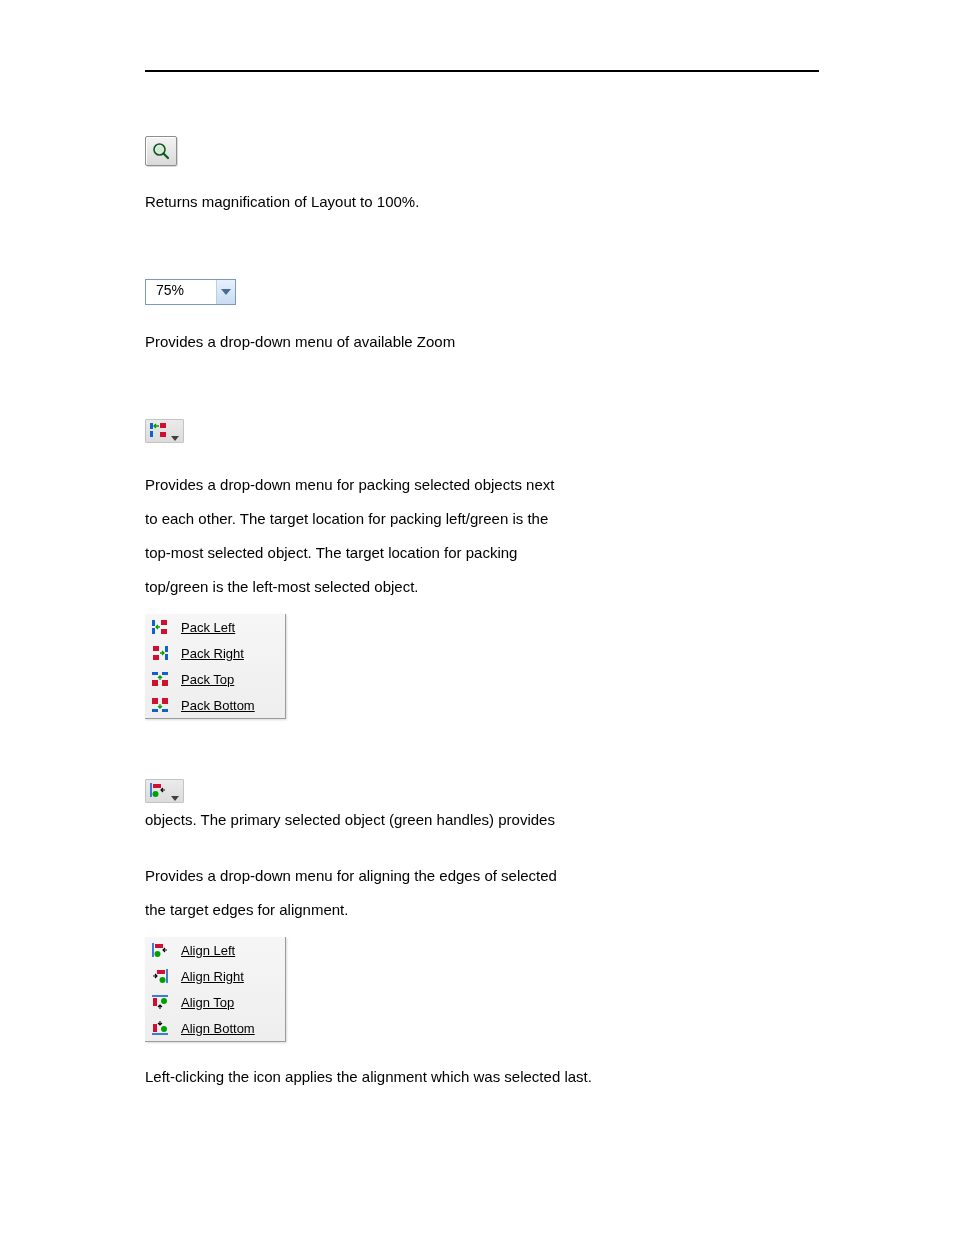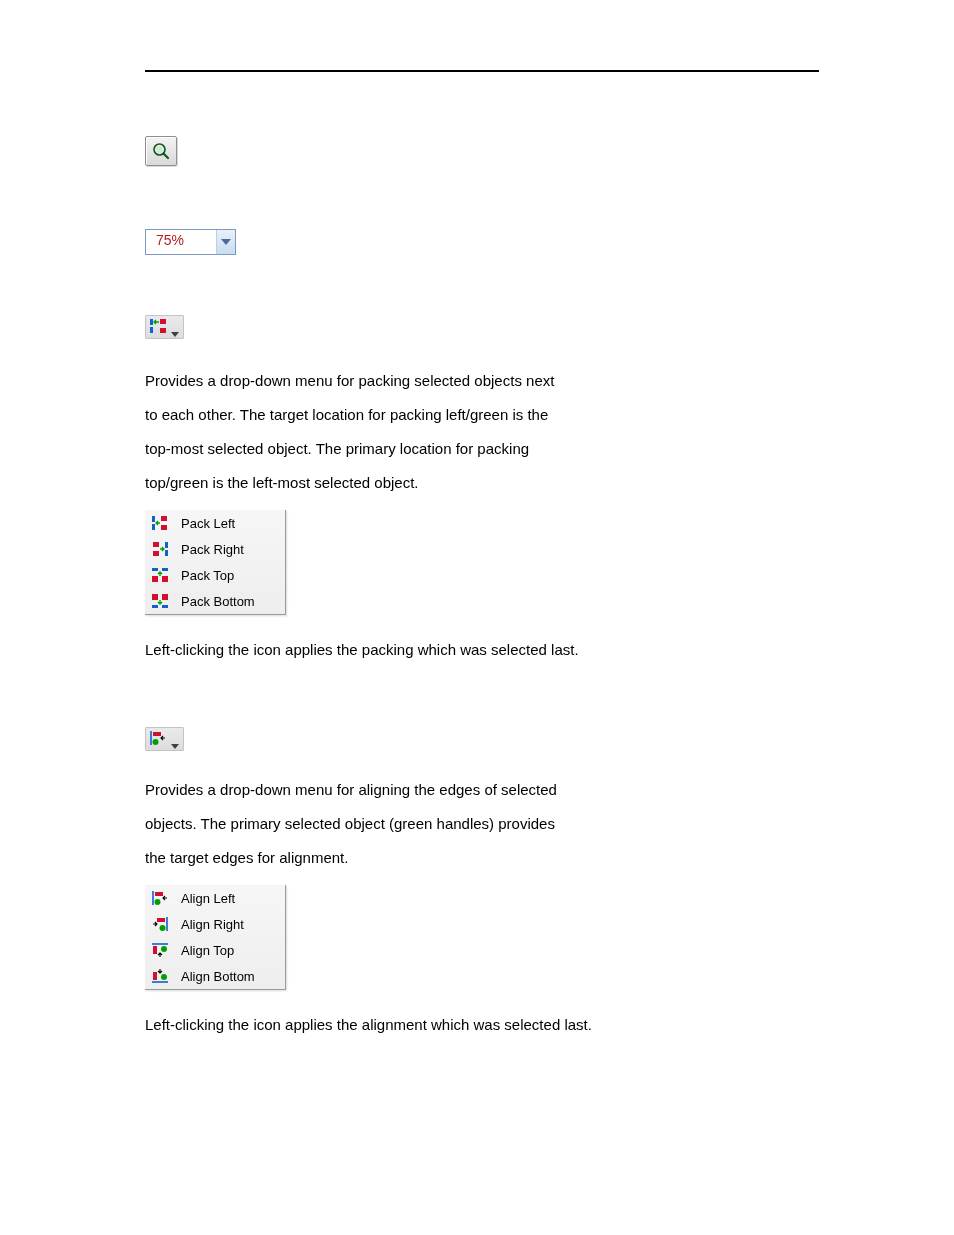--- a/index.html
+++ b/index.html
@@ -44,21 +44,21 @@
     display:inline-flex;
     align-items:stretch;
     height:26px;
     border:1px solid #7a9ac0;
     background:#fff;
     box-sizing:border-box;
   }
   .zoom-dd .val{
     padding:2px 12px 0 10px;
     font-size:14px;
-    color:#b91c1c;
+    color:#000000;
     font-family:Tahoma,Arial,sans-serif;
     min-width:48px;
   }
   .zoom-dd .arrow{
     width:18px;
     background:linear-gradient(#e8f0fb,#c9dcf2);
     border-left:1px solid #b7cfe8;
     display:flex;
     align-items:center;
     justify-content:center;
@@ -89,20 +89,21 @@
     background:linear-gradient(#f6f6f6,#eeeeee);
     box-shadow:1px 1px 2px rgba(0,0,0,0.15);
     font-family:Tahoma,Arial,sans-serif;
     font-size:13px;
     margin:10px 0 18px 0;
   }
   .menu .row{
     display:flex;
     align-items:center;
     height:26px;
+    text-decoration:underline;
   }
   .menu .ic{
     width:30px;
     display:flex;
     align-items:center;
     justify-content:center;
     flex:0 0 30px;
   }
   .menu .lbl{
     padding-left:6px;
@@ -122,31 +123,33 @@
   <div class="section">
     <span class="btn3d">
       <span>
         <svg width="20" height="20" viewBox="0 0 20 20">
           <circle cx="8.5" cy="8.5" r="5.5" fill="none" stroke="#0a5a18" stroke-width="1.6"></circle>
           <line x1="12.5" y1="12.5" x2="17" y2="17" stroke="#0a5a18" stroke-width="2.2" stroke-linecap="round"></line>
           <circle cx="8.5" cy="8.5" r="3.2" fill="#cfe9d4"></circle>
         </svg>
       </span>
     </span>
+    <p style="margin-top:16px;">Returns magnification of Layout to 100%.</p>
   </div>
 
   <div class="section">
     <span class="zoom-dd">
       <span class="val">75%</span>
       <span class="arrow">
         <svg width="10" height="6" viewBox="0 0 10 6">
             <path class="chev-path" d="M0 0 L10 0 L5 6 Z"></path>
           </svg>
       </span>
     </span>
+    <p style="margin-top:20px;">Provides a drop-down menu of available Zoom</p>
   </div>
 
   <div class="section">
     <span class="tool">
       <span>
         <svg width="18" height="16" viewBox="0 0 18 16">
           <rect x="1" y="1" width="3" height="6" fill="#1060d0"></rect>
           <rect x="1" y="9" width="3" height="6" fill="#1060d0"></rect>
           <path d="M10 4 L5 4 M7 2 L5 4 L7 6" stroke="#00a000" stroke-width="1.4" fill="none"></path>
           <rect x="11" y="1" width="6" height="5" fill="#d01030"></rect>
@@ -155,21 +158,21 @@
       </span>
       <span class="chev">
         <svg width="8" height="5" viewBox="0 0 8 5">
             <path d="M0 0 L8 0 L4 5 Z" fill="#404040"></path>
           </svg>
       </span>
     </span>
 
     <p style="margin-top:25px;">Provides a drop-down menu for packing selected objects next</p>
     <p>to each other. The target location for packing left/green is the</p>
-    <p>top-most selected object. The primary location for packing</p>
+    <p>top-most selected object. The target location for packing</p>
     <p>top/green is the left-most selected object.</p>
 
     <div class="menu">
       <div class="row">
         <span class="ic">
           <svg width="18" height="16" viewBox="0 0 18 16">
             <rect x="1" y="1" width="3" height="6" fill="#1060d0"></rect>
             <rect x="1" y="9" width="3" height="6" fill="#1060d0"></rect>
             <rect x="10" y="1" width="6" height="5" fill="#d01030"></rect>
             <rect x="10" y="10" width="6" height="5" fill="#d01030"></rect>
@@ -209,42 +212,41 @@
             <rect x="11" y="1" width="6" height="6" fill="#d01030"></rect>
             <rect x="1" y="12" width="6" height="3" fill="#1060d0"></rect>
             <rect x="11" y="12" width="6" height="3" fill="#1060d0"></rect>
             <path d="M9 7 L9 11 M7 9 L9 11 L11 9" stroke="#00a000" stroke-width="1.3" fill="none"></path>
           </svg>
         </span>
         <span class="lbl">Pack Bottom</span>
       </div>
     </div>
 
-    <p>Left-clicking the icon applies the packing which was selected last.</p>
   </div>
 
   <div class="section" style="margin-bottom:0;">
     <span class="tool">
       <span>
         <svg width="18" height="16" viewBox="0 0 18 16">
           <line x1="2" y1="1" x2="2" y2="15" stroke="#1060d0" stroke-width="1.6"></line>
           <rect x="4" y="2" width="8" height="4" fill="#d01030"></rect>
           <circle cx="6.5" cy="12" r="3" fill="#00a000"></circle>
           <path d="M16 8 L12 8 M14 6 L12 8 L14 10" stroke="#000" stroke-width="1.1" fill="none"></path>
         </svg>
       </span>
       <span class="chev">
         <svg width="8" height="5" viewBox="0 0 8 5">
             <path d="M0 0 L8 0 L4 5 Z" fill="#404040"></path>
           </svg>
       </span>
     </span>
 
+    <p>objects. The primary selected object (green handles) provides</p>
     <p style="margin-top:22px;">Provides a drop-down menu for aligning the edges of selected</p>
-    <p>objects. The primary selected object (green handles) provides</p>
     <p>the target edges for alignment.</p>
 
     <div class="menu">
       <div class="row">
         <span class="ic">
           <svg width="18" height="16" viewBox="0 0 18 16">
             <line x1="2" y1="1" x2="2" y2="15" stroke="#1060d0" stroke-width="1.6"></line>
             <rect x="4" y="2" width="8" height="4" fill="#d01030"></rect>
             <circle cx="6.5" cy="12" r="3" fill="#00a000"></circle>
             <path d="M16 8 L12 8 M14 6 L12 8 L14 10" stroke="#000" stroke-width="1.1" fill="none"></path>

